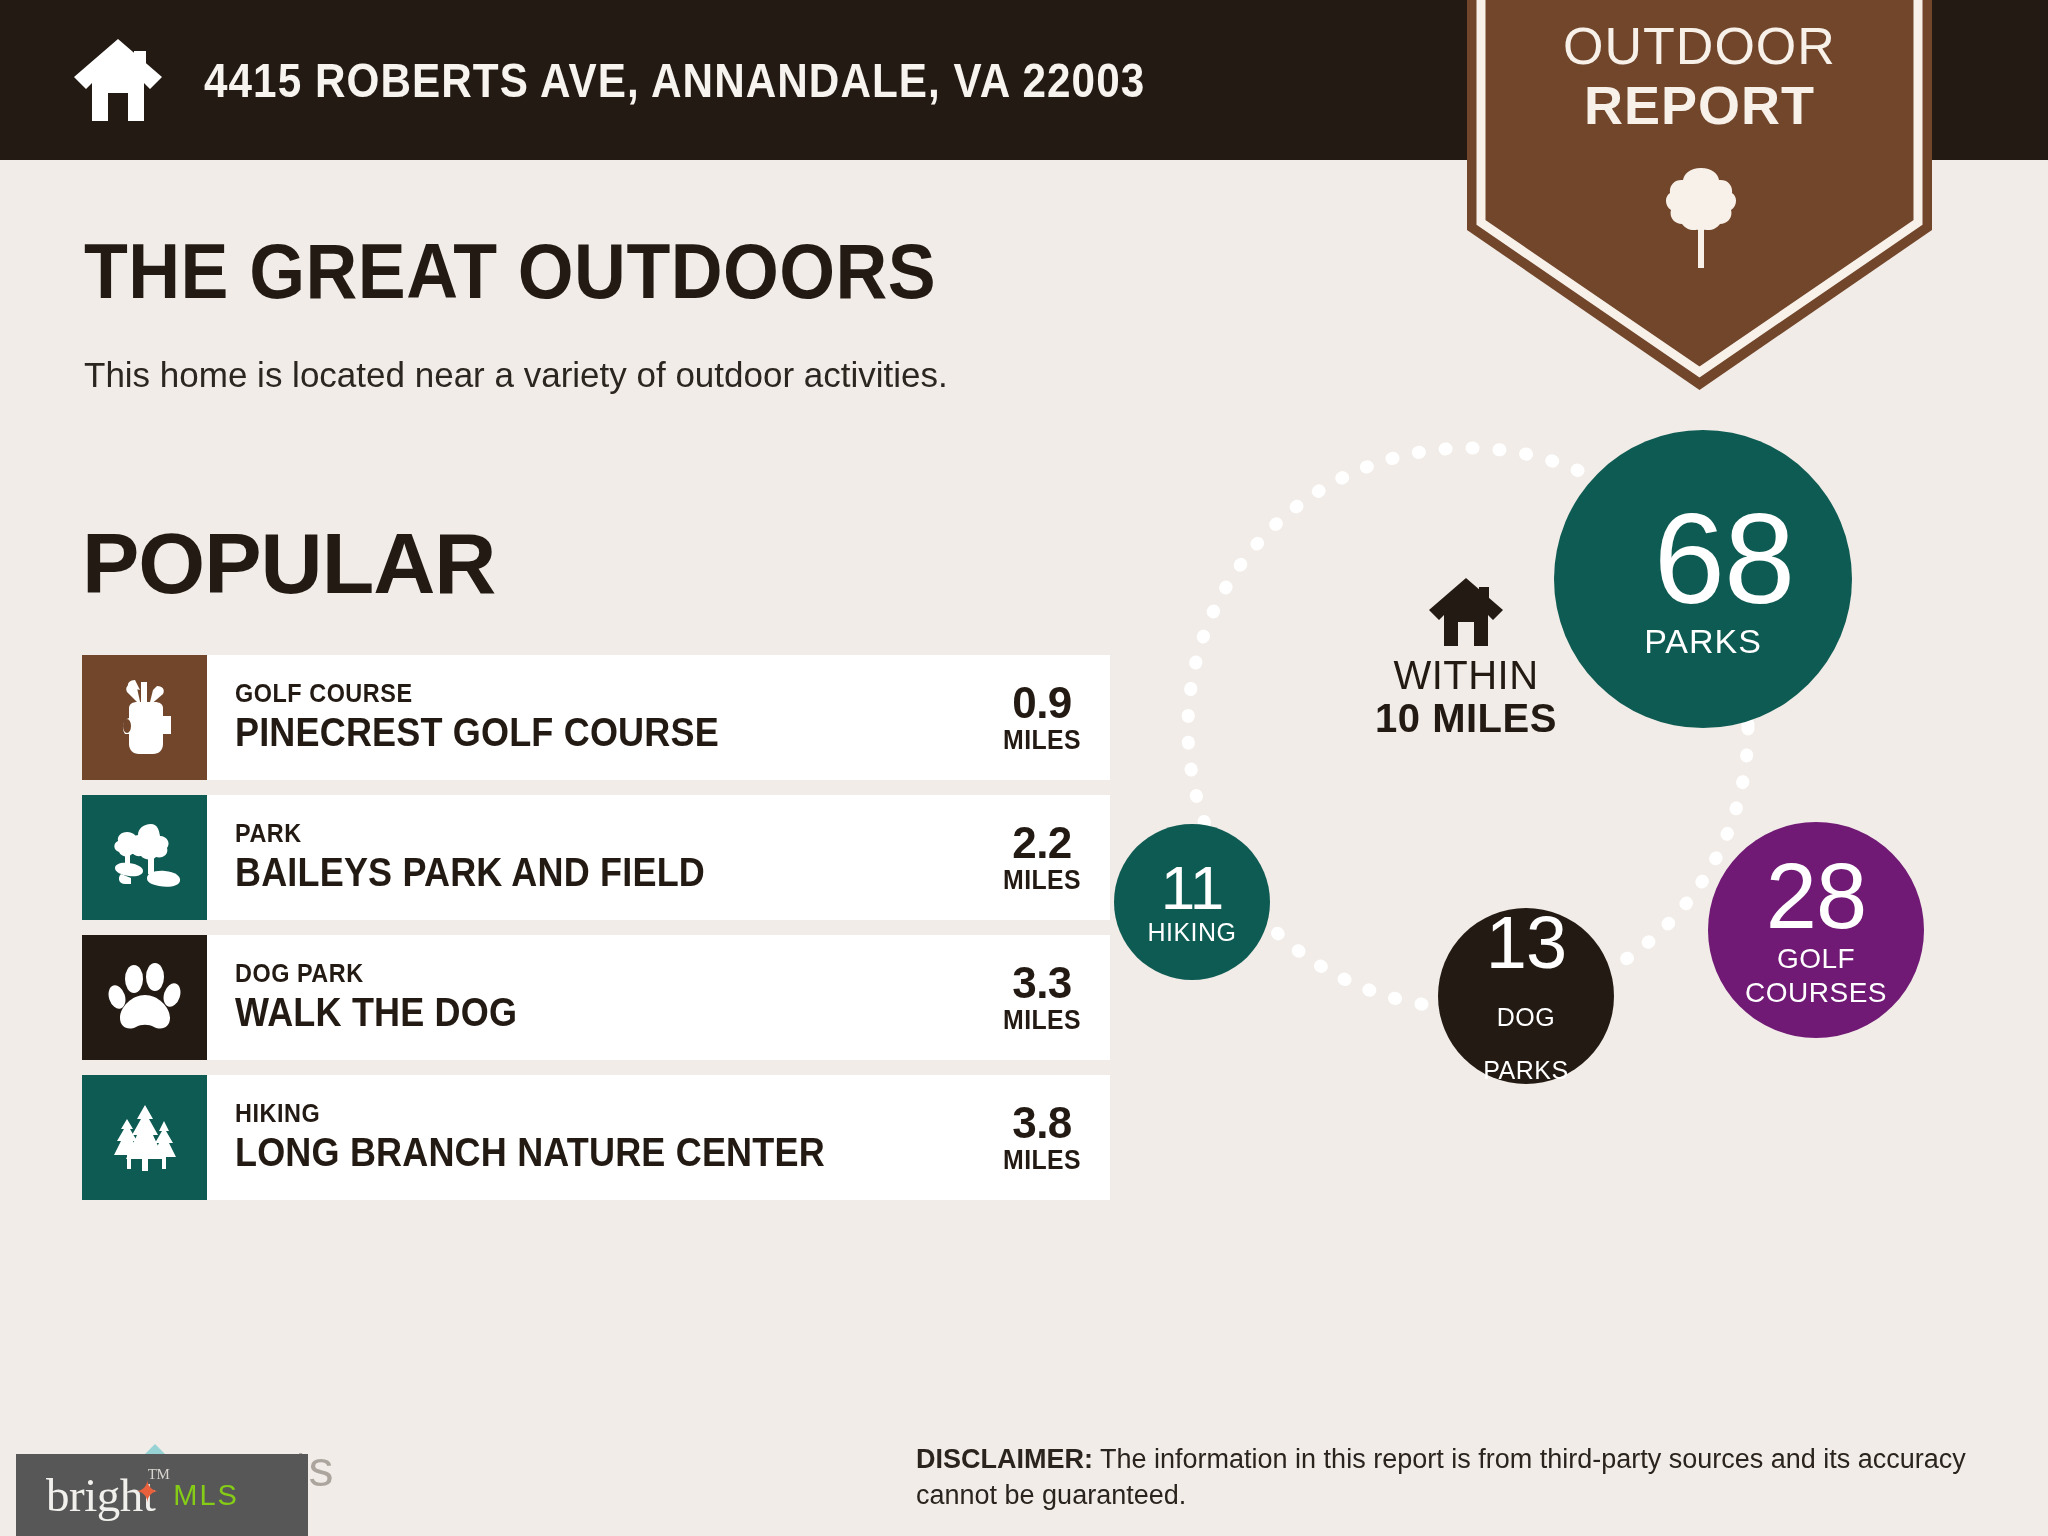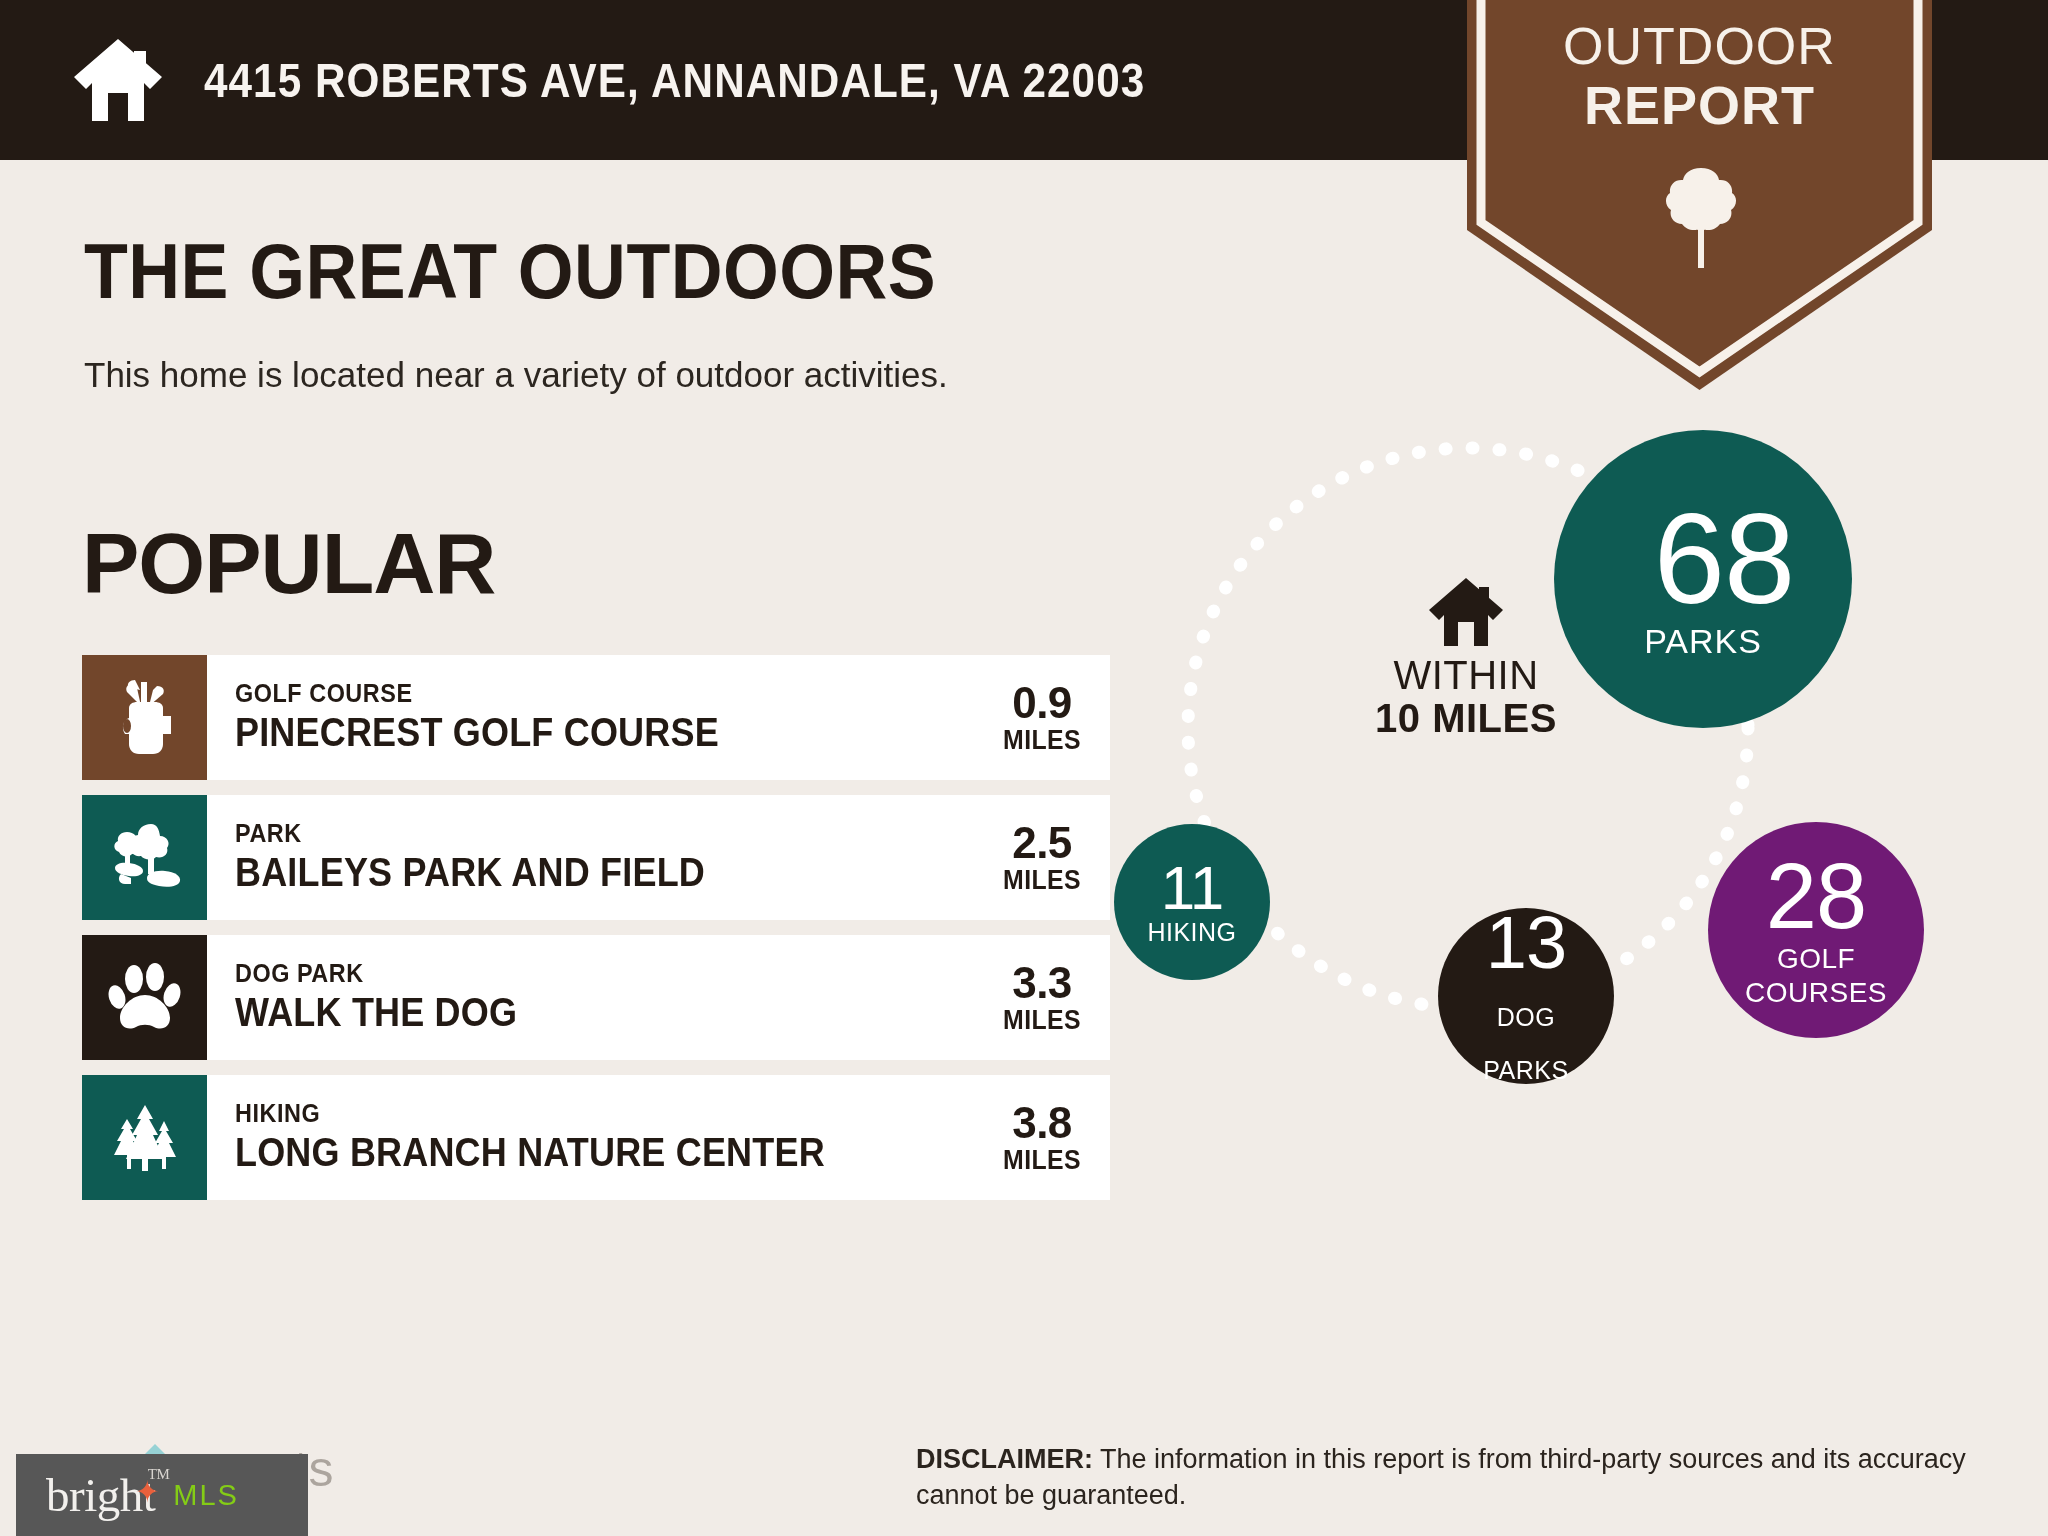--- a/index.html
+++ b/index.html
@@ -238,21 +238,21 @@
             <path d="M14 52 C10 56 12 62 18 62 L24 62 L24 56 Z" fill="#FFFFFF"></path>
           </svg>
         </span>
       </div>
       <div class="row-body">
         <div class="row-texts">
           <div class="row-cat">PARK</div>
           <div class="row-name">BAILEYS PARK AND FIELD</div>
         </div>
         <div class="row-dist">
-          <span class="dist-num">2.5</span>
+          <span class="dist-num">2.2</span>
           <span class="dist-unit">MILES</span>
         </div>
       </div>
     </div>
 
     <div class="row">
       <div class="tile" style="background:#231A14;">
         <span>
           <svg width="74" height="70" viewBox="0 0 74 70" xmlns="http://www.w3.org/2000/svg">
             <ellipse cx="26" cy="16" rx="9" ry="14" fill="#FFFFFF"></ellipse>

